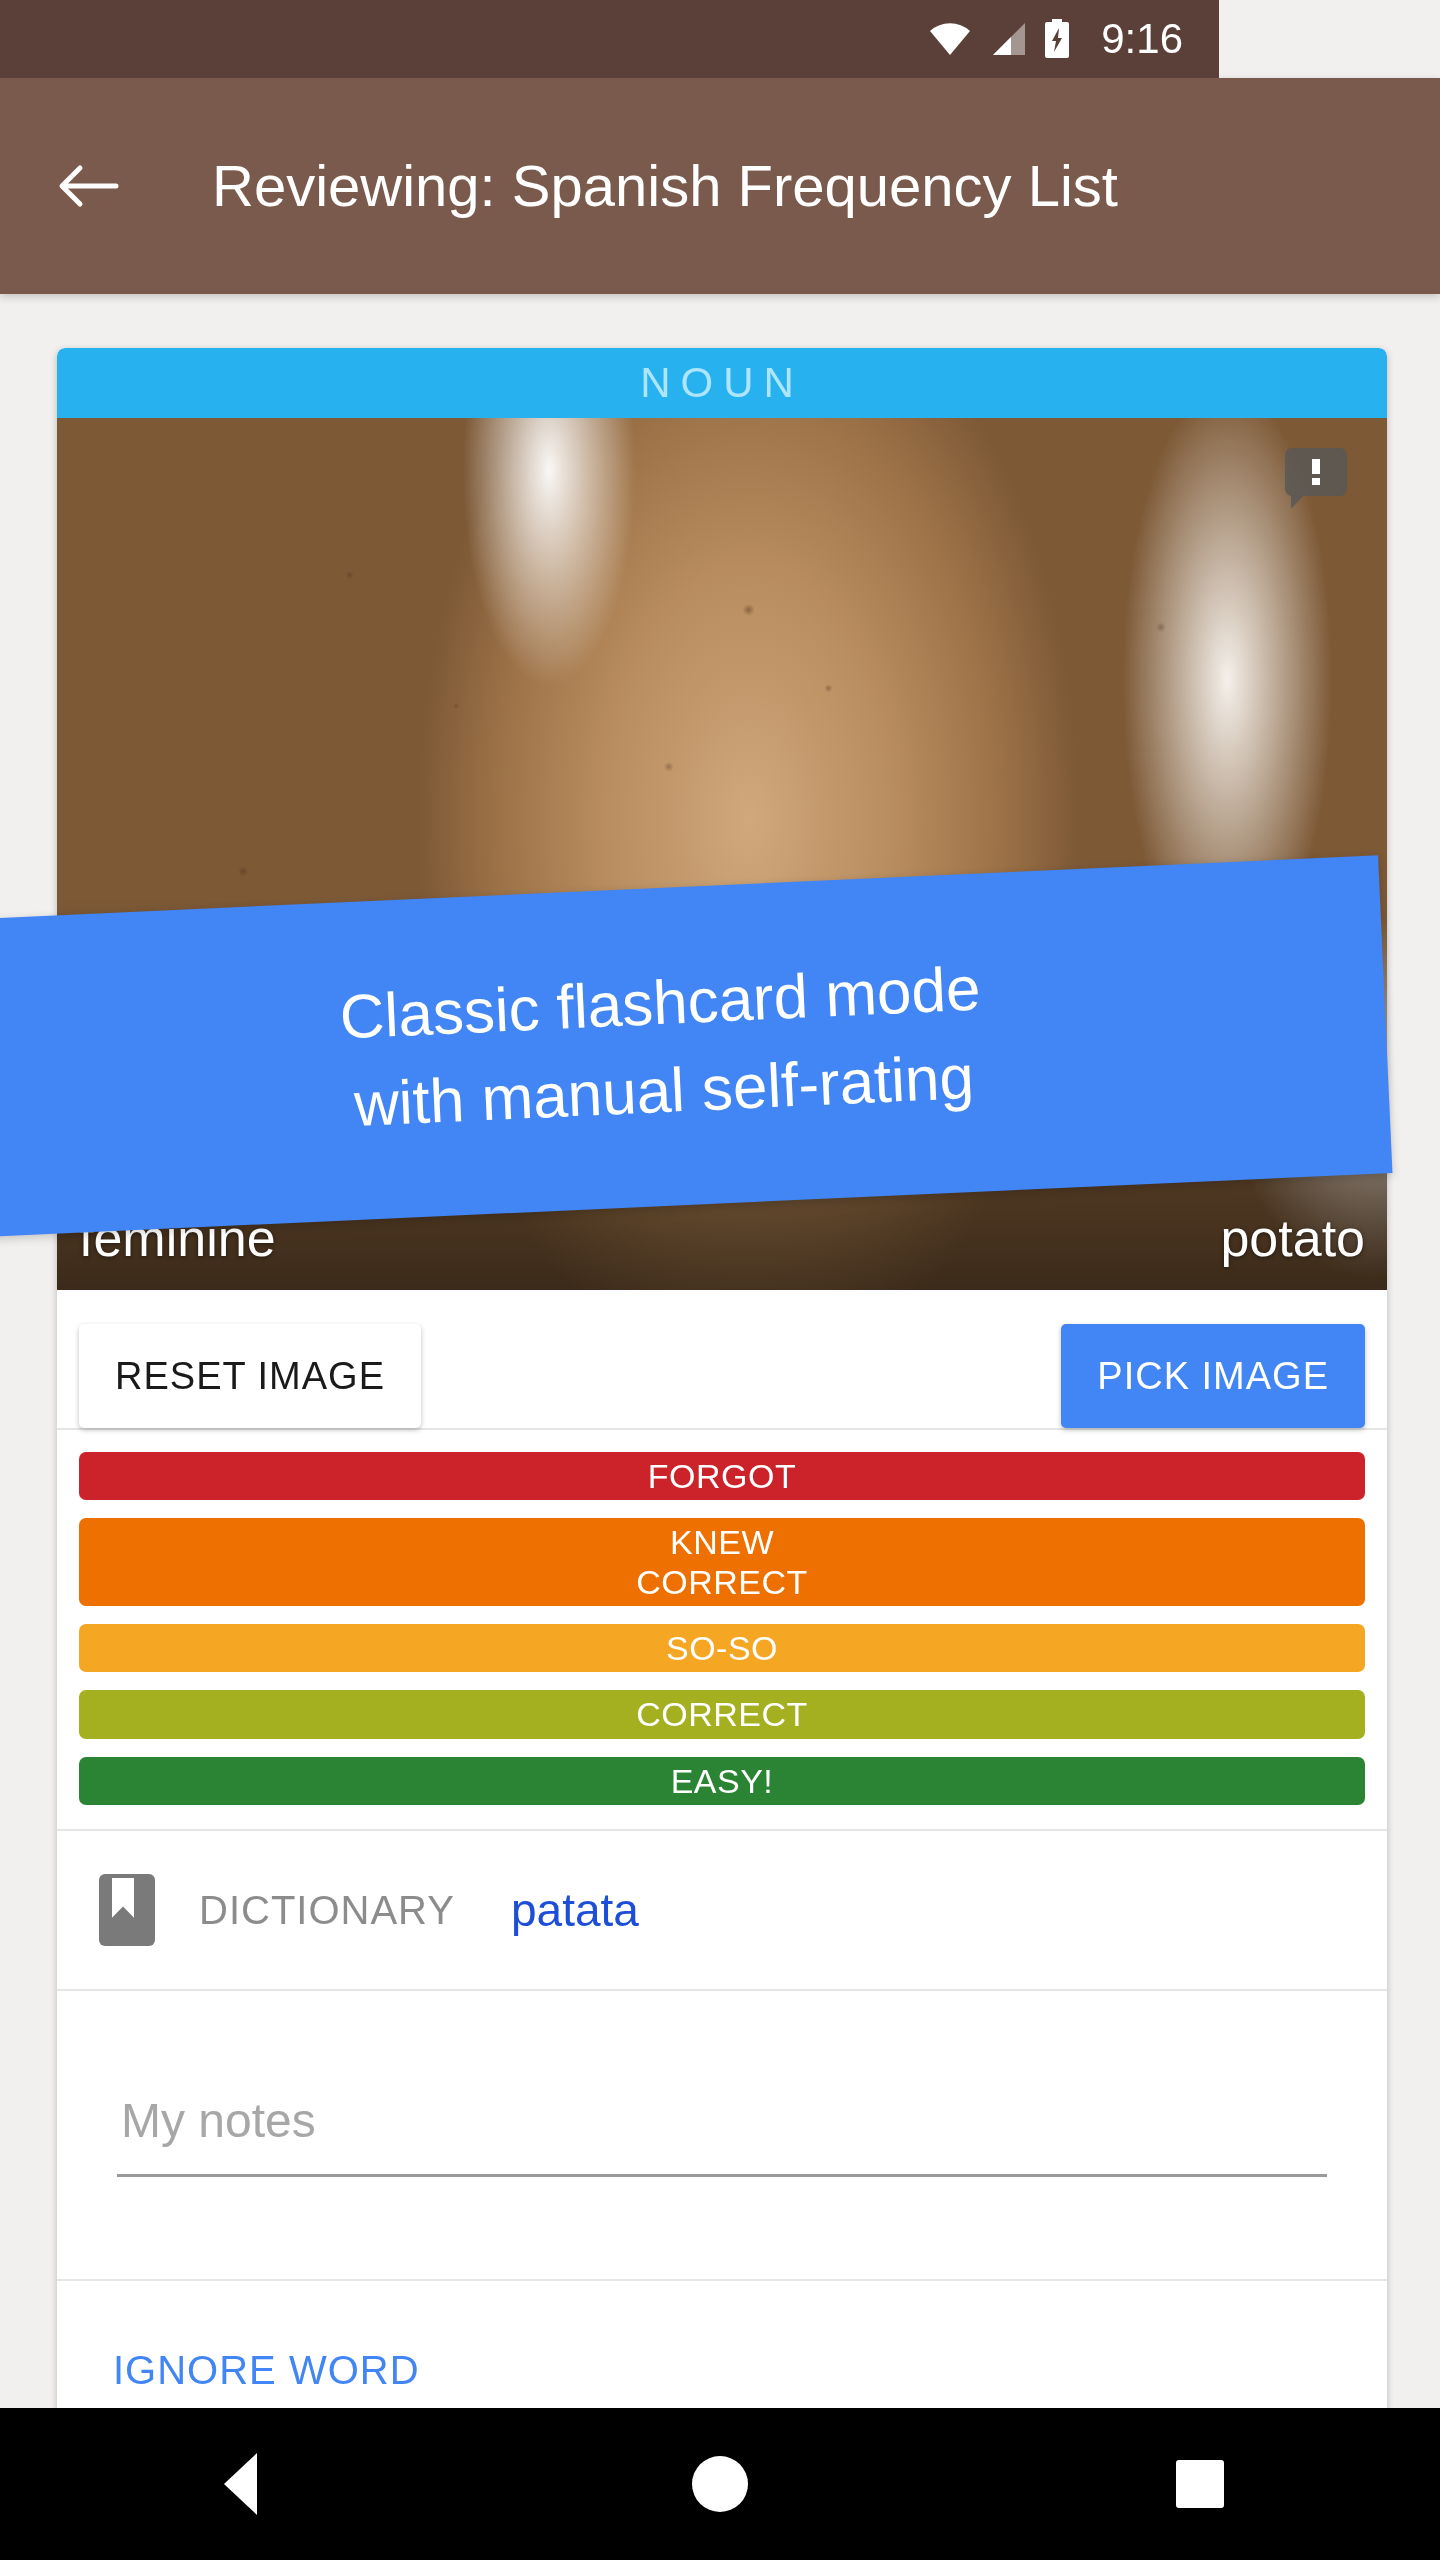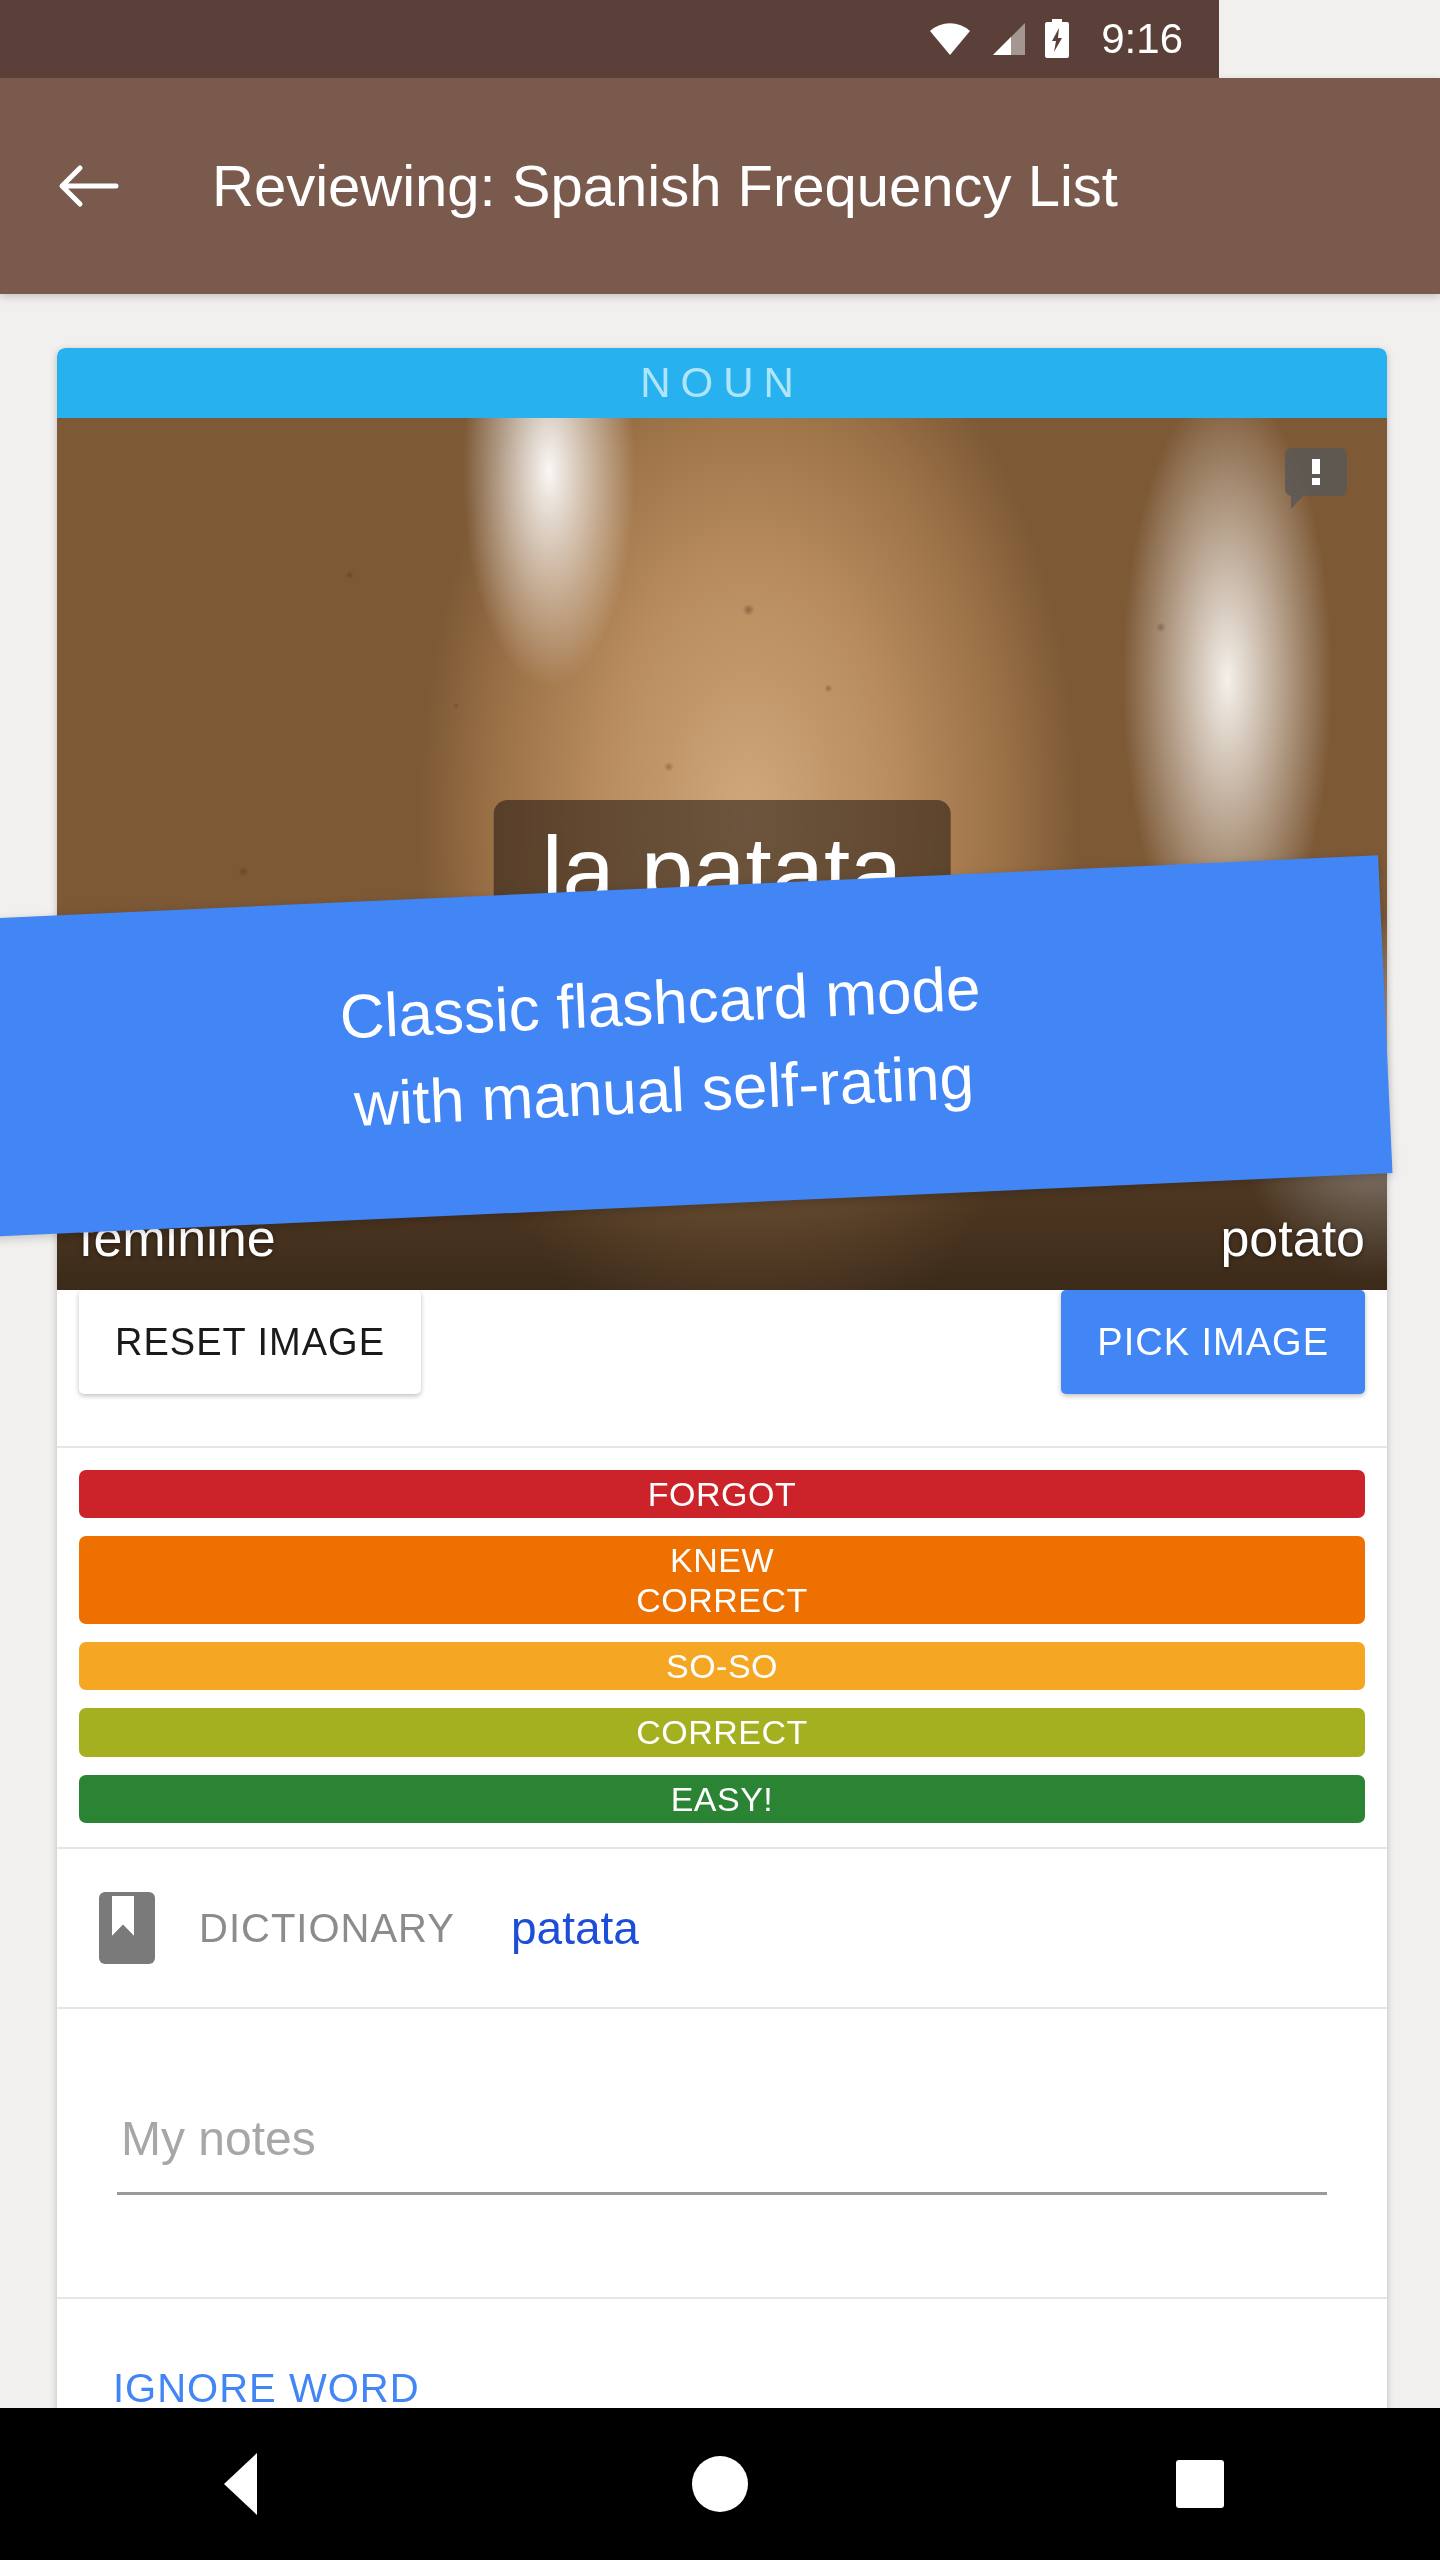--- a/index.html
+++ b/index.html
@@ -236,24 +236,24 @@
   .meta-gender, .meta-translation {
     color: #ffffff;
     font-size: 52px;
     font-weight: 400;
     line-height: 1;
     text-shadow: 0 1px 4px rgba(0,0,0,0.5);
   }
 
   
   .image-buttons {
-    height: 158px;
-    background: #ffffff;
-    display: flex;
-    align-items: flex-start;
+    height: 140px;
+    background: #ffffff;
+    display: flex;
+    align-items: flex-end;
     justify-content: space-between;
     padding: 0 22px;
     border-bottom: 2px solid #e6e6e6;
   }
   .btn-reset {
     background: #ffffff;
     color: #1a1a1a;
     font-size: 38px;
     font-weight: 500;
     letter-spacing: 1px;
@@ -508,23 +508,20 @@
       <div class="potato-photo"></div>
       <div class="potato-texture"></div>
       <div class="potato-shadow"></div>
 
       <div class="report-icon-btn">
         <div class="report-bubble">
           <span class="report-bang"></span>
         </div>
       </div>
 
-      <div class="word-overlay">
-        <span class="word-overlay-text">la patata</span>
-      </div>
 
       <div class="meta-row">
         <span class="meta-gender">feminine</span>
         <span class="meta-translation">potato</span>
       </div>
     </div>
 
     <div class="image-buttons">
       <button class="btn-reset">RESET IMAGE</button>
       <button class="btn-pick">PICK IMAGE</button>

